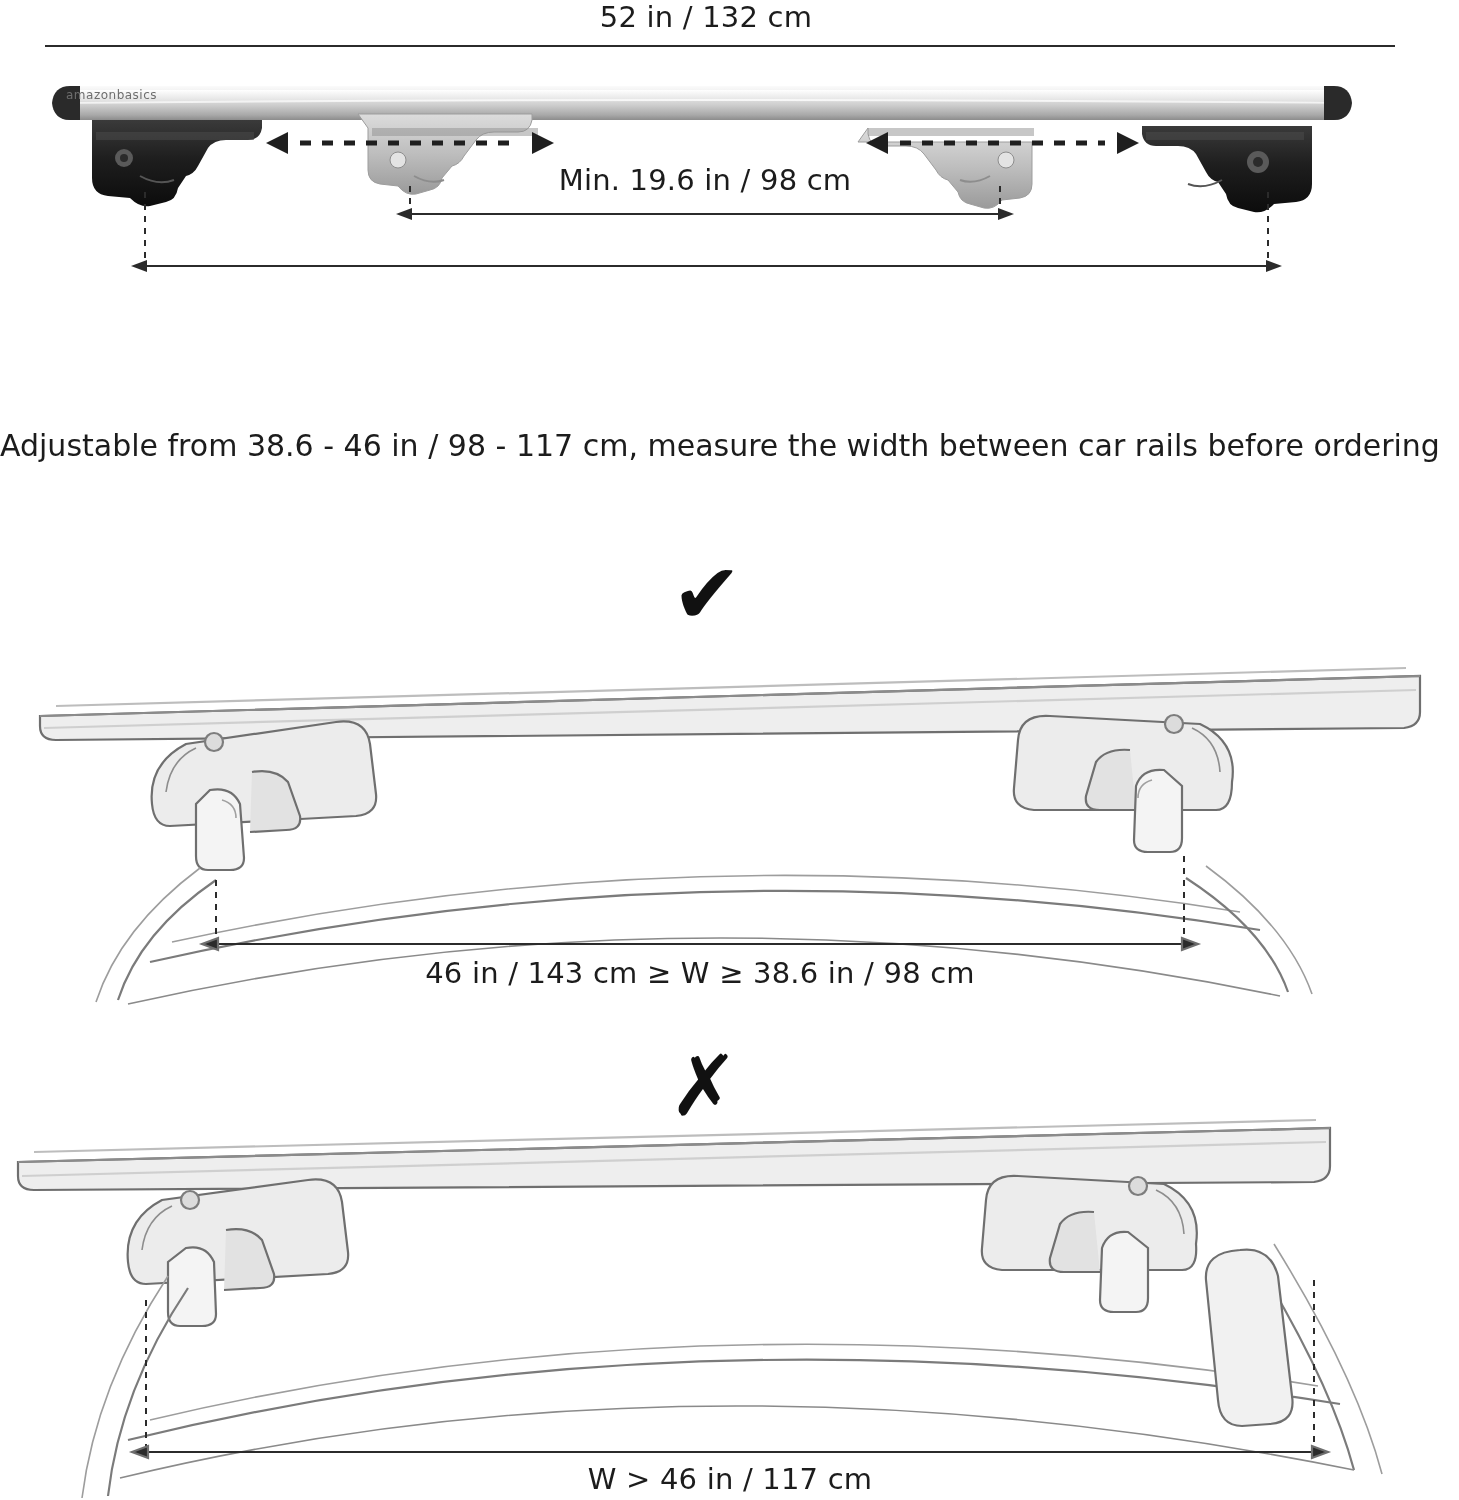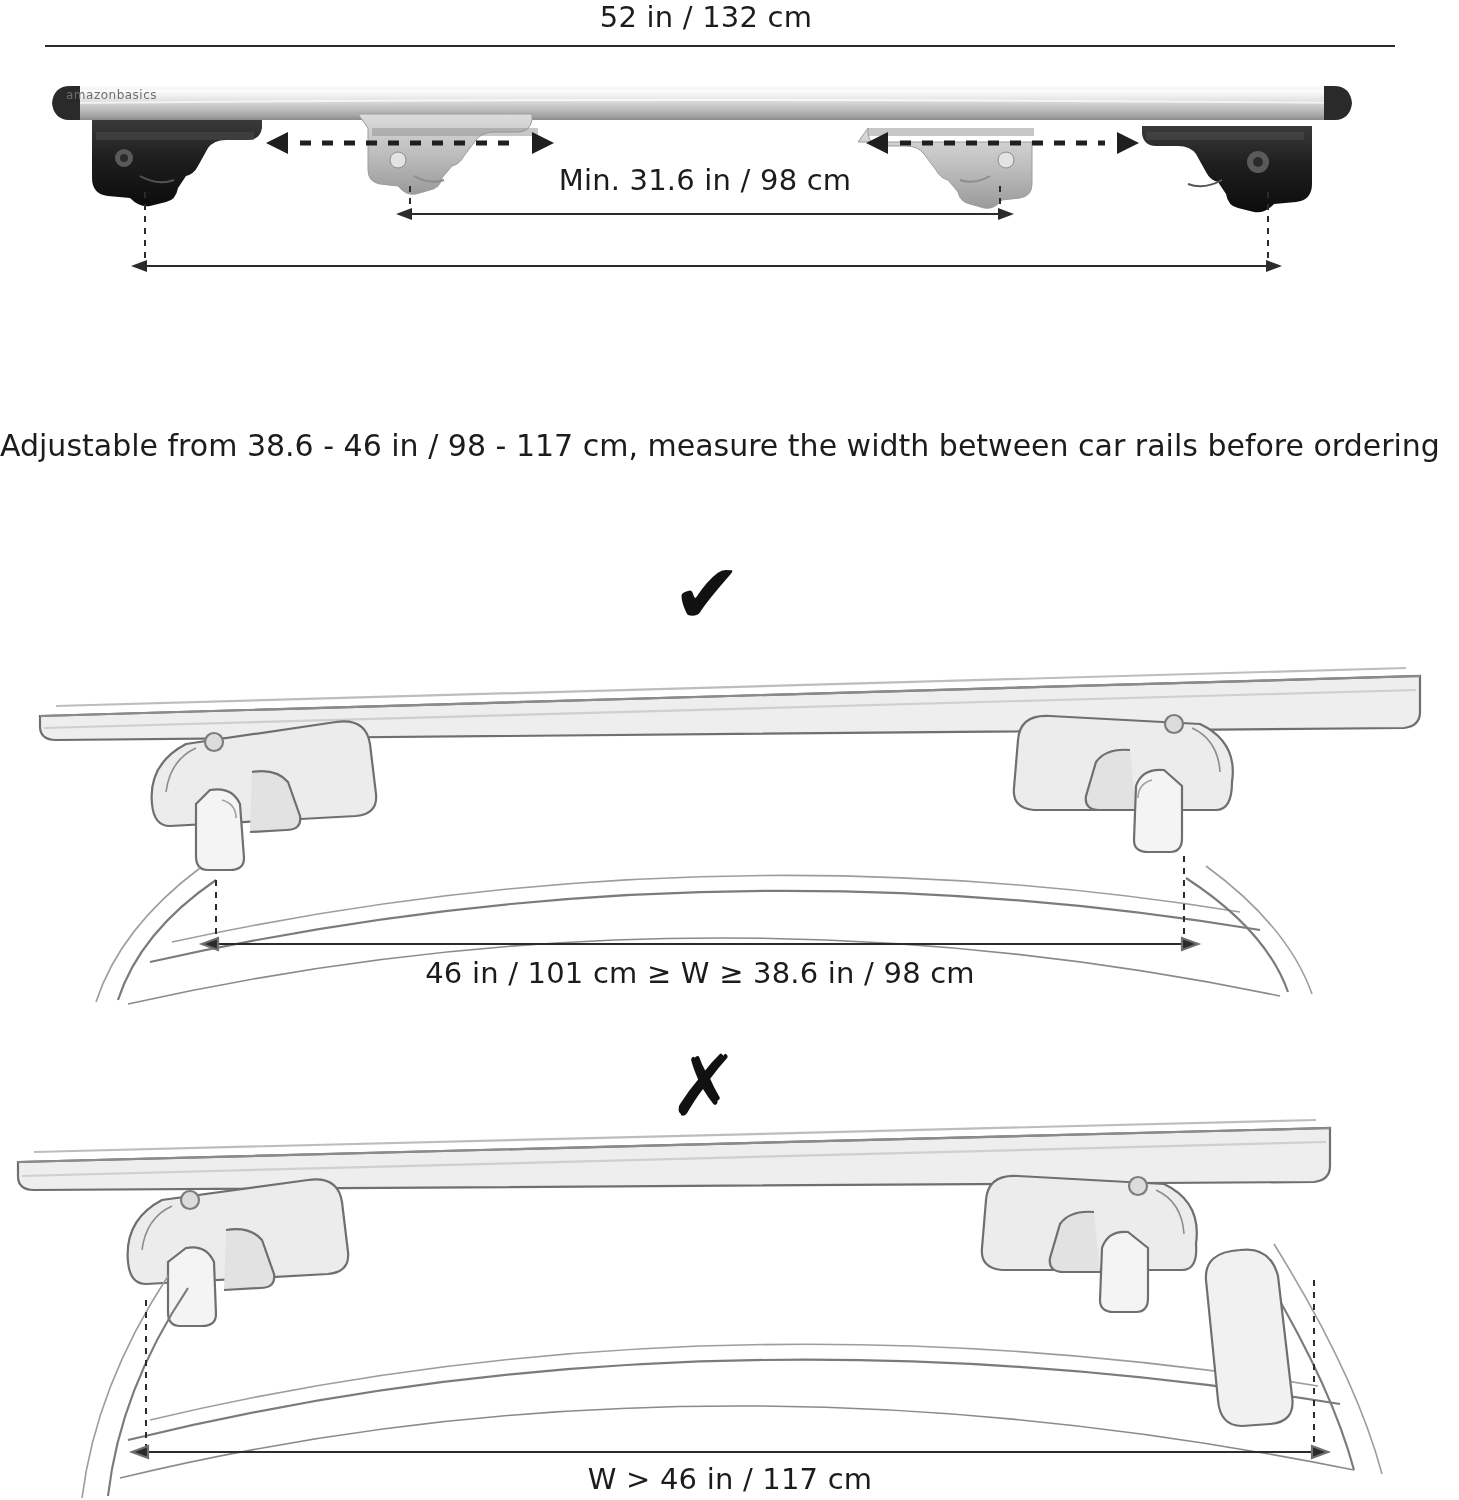--- a/index.html
+++ b/index.html
@@ -259,28 +259,28 @@
         <line x1="1314" y1="1280" x2="1314" y2="1452" stroke-dasharray="6 6"></line>
         <line x1="148" y1="1452" x2="1312" y2="1452"></line>
       </g>
       <path d="M148 1446 l0 12 -16 -6z" fill="#2b2b2b"></path>
       <path d="M1312 1446 l0 12 16 -6z" fill="#2b2b2b"></path>
     </g>
   </svg>
 
   <div class="label" style="left:0; top:0; width:1412px;">52 in / 132 cm</div>
 
-  <div class="label" style="left:410px; top:163px; width:590px;">Min. 31.6 in / 98 cm</div>
+  <div class="label" style="left:410px; top:163px; width:590px;">Min. 19.6 in / 98 cm</div>
 
 
   <div class="desc" style="left:0; top:428px; width:1424px;">Adjustable from 38.6 - 46 in / 98 - 117 cm, measure the width between car rails before ordering</div>
 
   <div class="glyph" style="left:0; top:552px; width:1414px; text-align:center;">✔</div>
 
-  <div class="label" style="left:218px; top:956px; width:964px;">46 in  / 101 cm ≥ W ≥ 38.6 in / 98 cm</div>
+  <div class="label" style="left:218px; top:956px; width:964px;">46 in  / 143 cm ≥ W ≥ 38.6 in / 98 cm</div>
 
   <div class="glyph" style="left:0; top:1044px; width:1408px; text-align:center;">✗</div>
 
   <div class="label" style="left:148px; top:1462px; width:1164px;">W &gt; 46 in / 117 cm</div>
 
   <div style="position:absolute; left:66px; top:88px; font-size:12px; color:#6e6e6e;
               letter-spacing:0.5px;">amazonbasics</div>
 
 </div>
 

